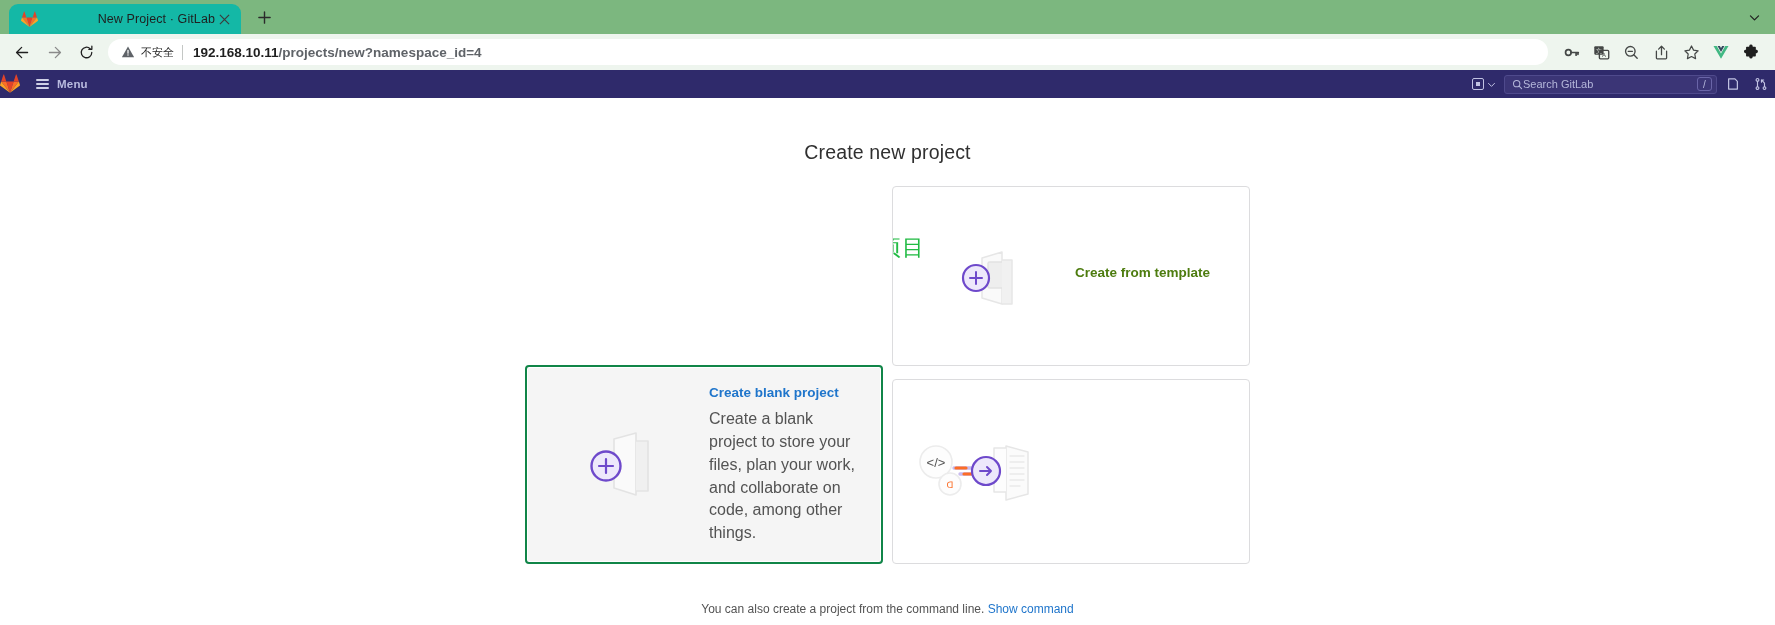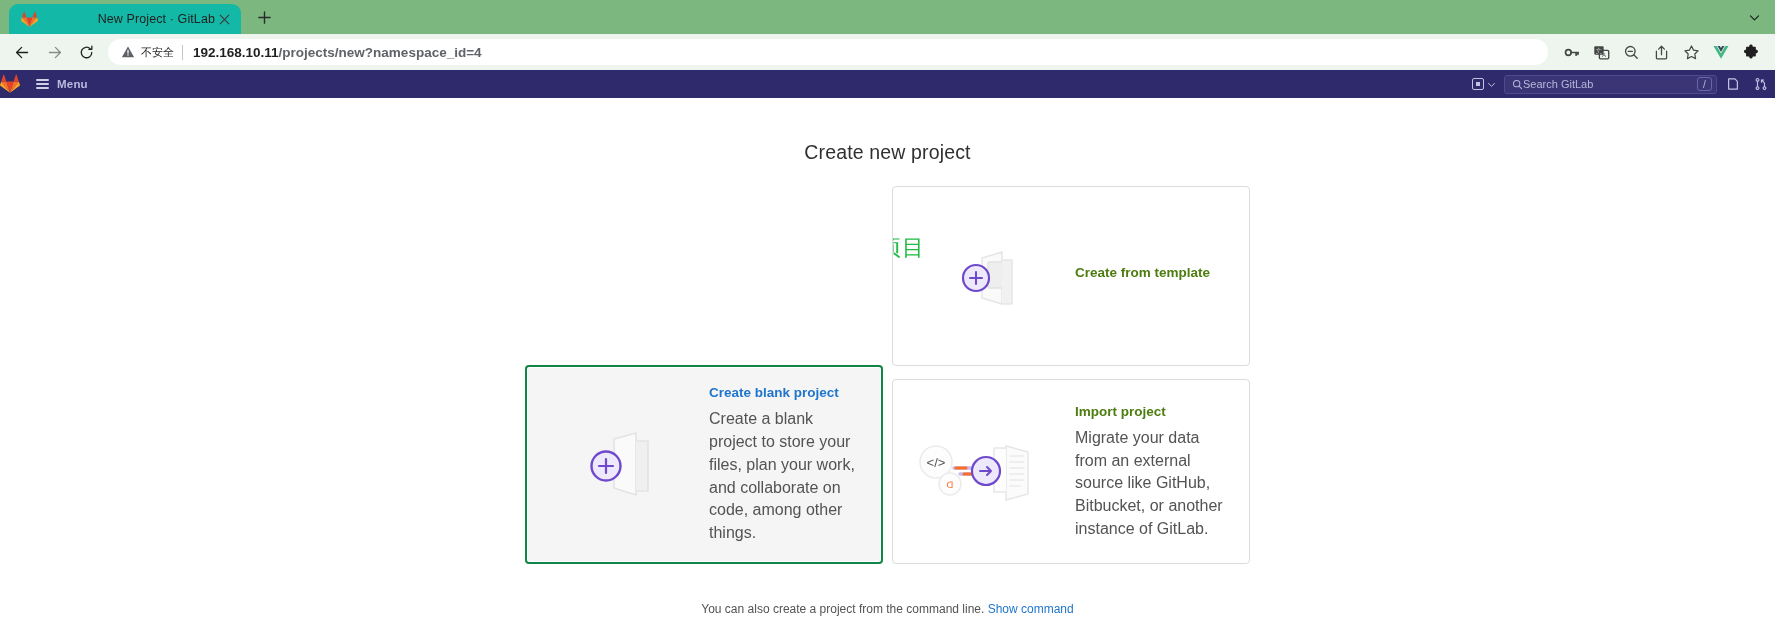--- a/index.html
+++ b/index.html
@@ -458,24 +458,20 @@
               <path d="M42 38h10M50 44h10" stroke="#fc6d26" stroke-width="3.2" stroke-linecap="round"></path>
               <path d="M92 16l22 6v42l-22 6V16z" fill="#fbfbfb" stroke="#e6e6e6" stroke-width="1.5" stroke-linejoin="round"></path>
               <path d="M92 18H80v44h12" fill="#fdfdfd" stroke="#e6e6e6" stroke-width="1.5" stroke-linejoin="round"></path>
               <g stroke="#eaeaea" stroke-width="1.3" stroke-linecap="round">
                 <path d="M96 26h14M96 32h14M96 38h14M96 44h14M96 50h14M96 56h10"></path>
               </g>
               <circle cx="72" cy="41" r="14" fill="#ede8fb" stroke="#6e49cb" stroke-width="2.2"></circle>
               <path d="M66 41h11M73 37l4 4-4 4" stroke="#6e49cb" stroke-width="2" fill="none" stroke-linecap="round" stroke-linejoin="round"></path>
             </svg>
           </div>
-          <div class="card-body">
-            <div class="card-title t-purple">Import project</div>
-            <div class="card-desc">Migrate your data from an external source like GitHub, Bitbucket, or another instance of GitLab.</div>
-          </div>
         </div>
       </div>
     </div>
 
     <div class="footer-note">
       <span>You can also create a project from the command line.</span>
       <a href="#">Show command</a>
     </div>
   </div>
 </div>

